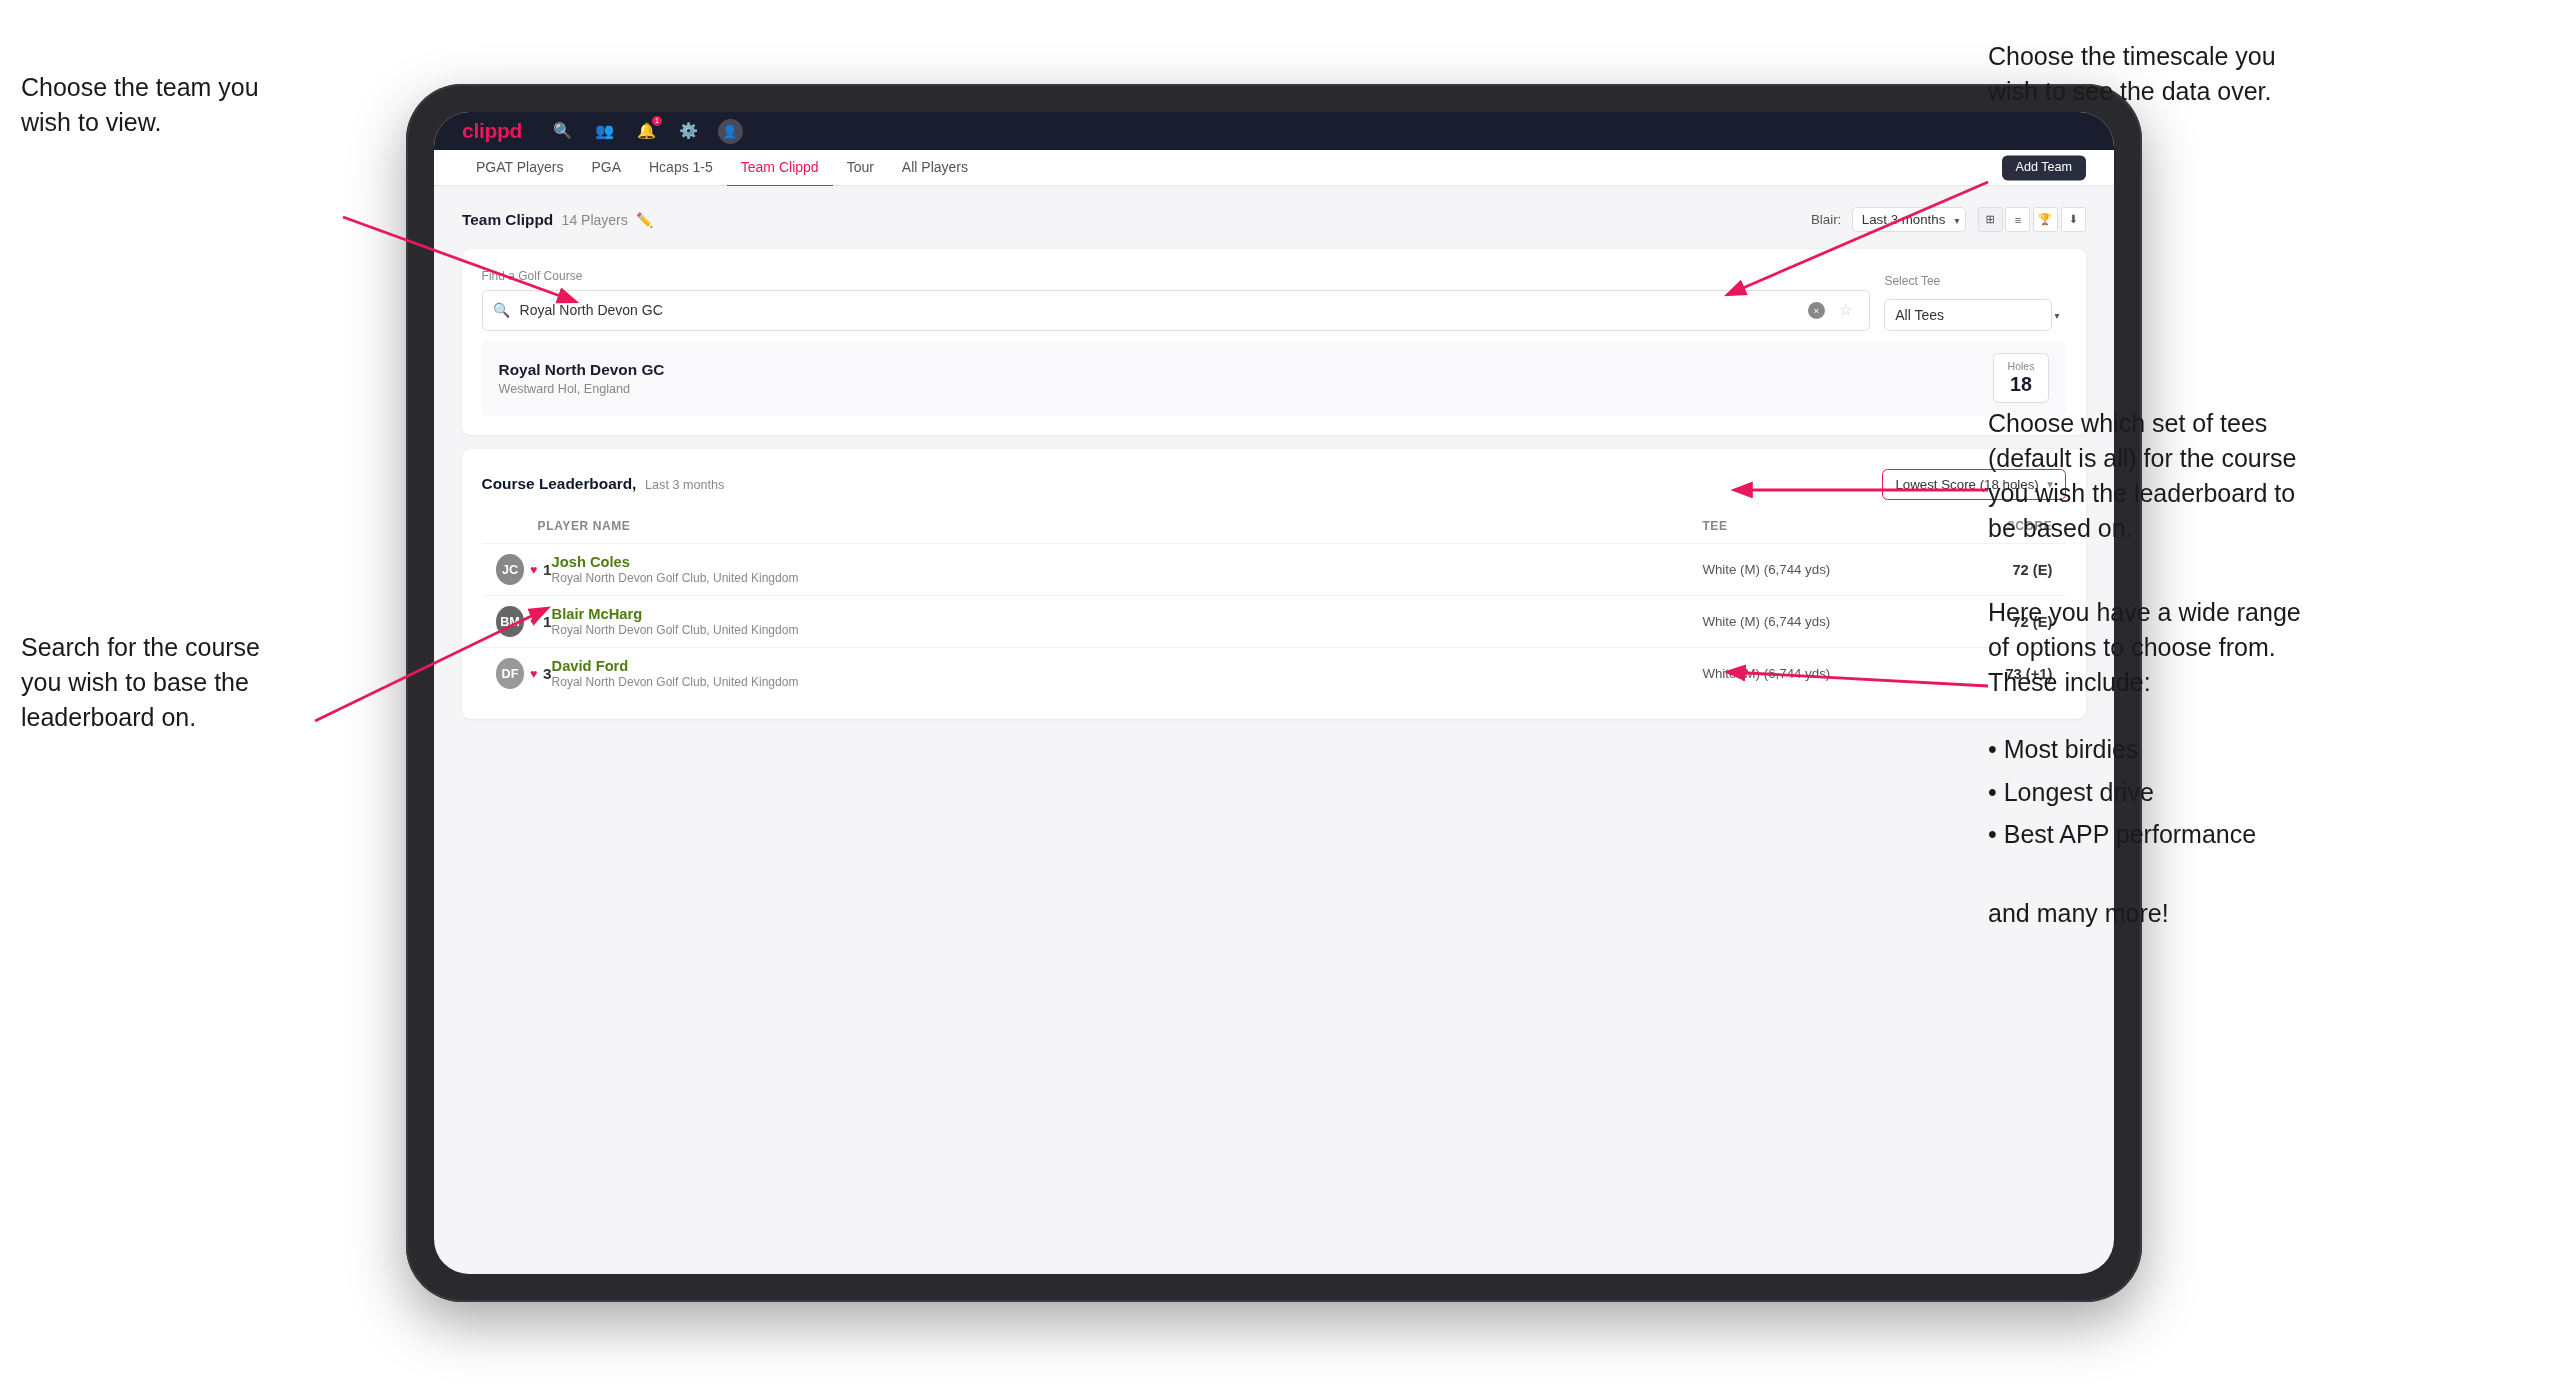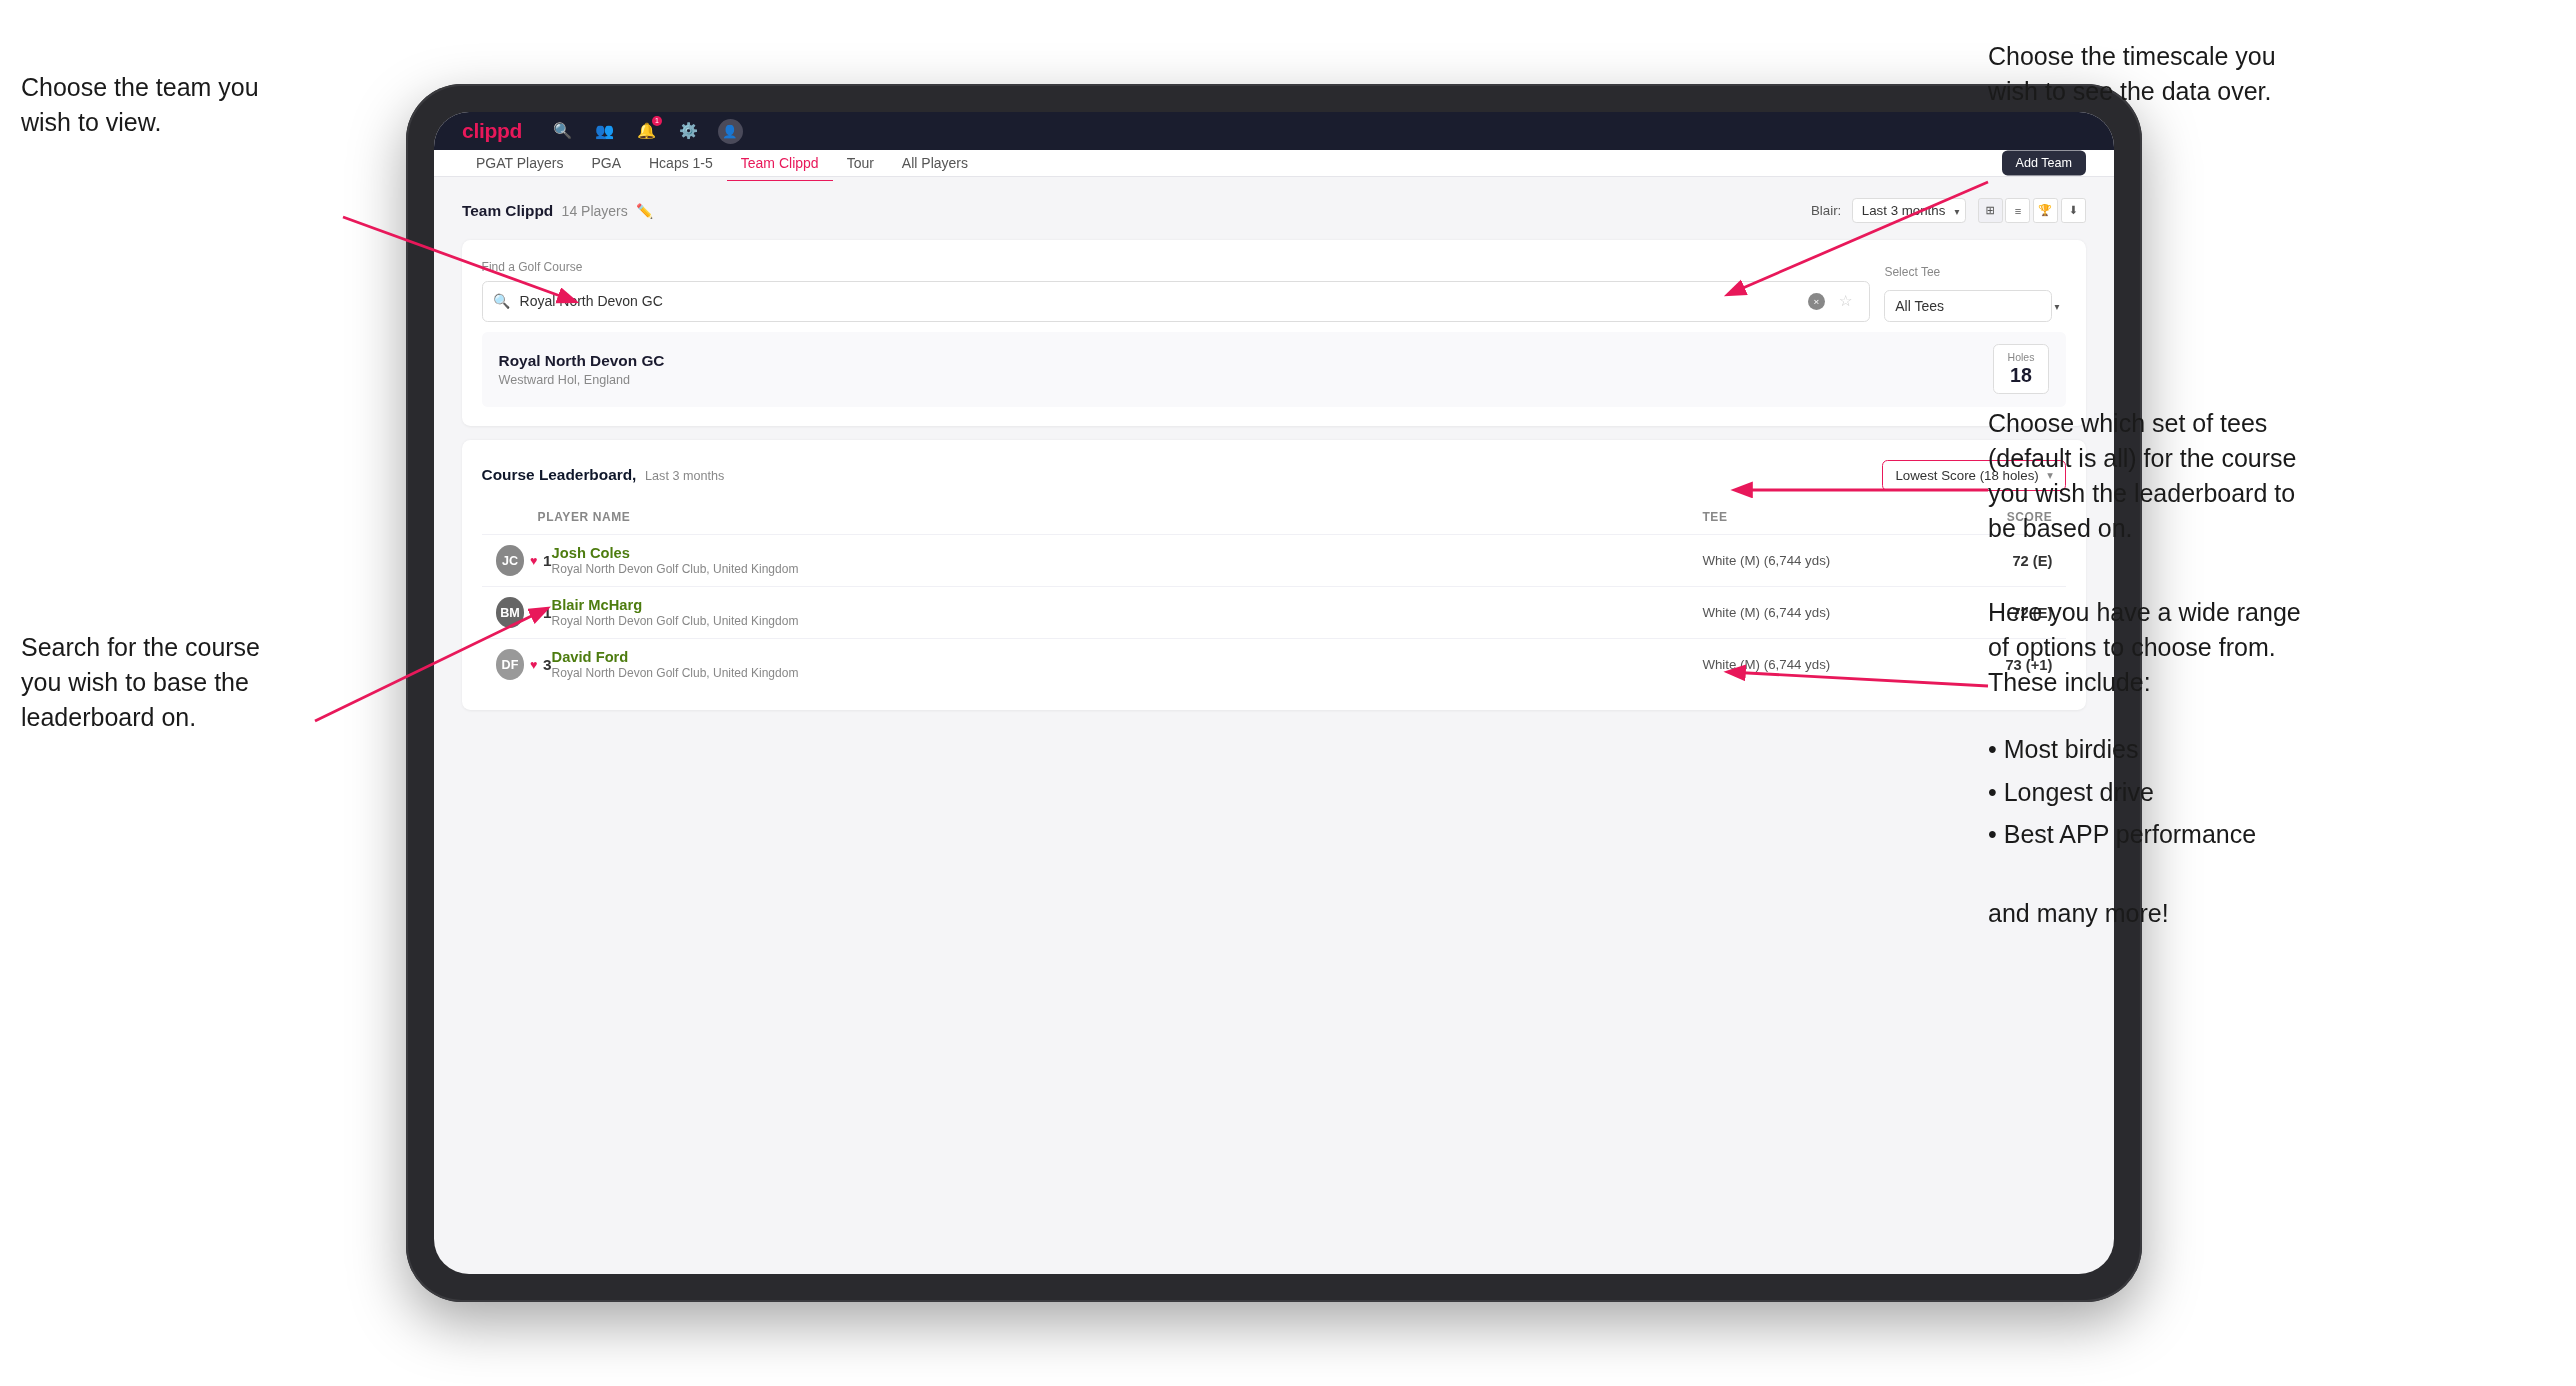--- a/index.html
+++ b/index.html
@@ -120,21 +120,21 @@
       display: flex;
       align-items: center;
       justify-content: center;
       color: #d0d0d8;
       font-size: 12.6px;
     }
 
     
     .sub-nav {
       background: #ffffff;
-      height: 27px;
+      height: 36px;
       display: flex;
       align-items: center;
       padding: 0 28px;
       gap: 0;
       border-bottom: 0.7px solid #e5e5ea;
       position: relative;
     }
 
     .sub-nav-item {
       padding: 0 14px;

